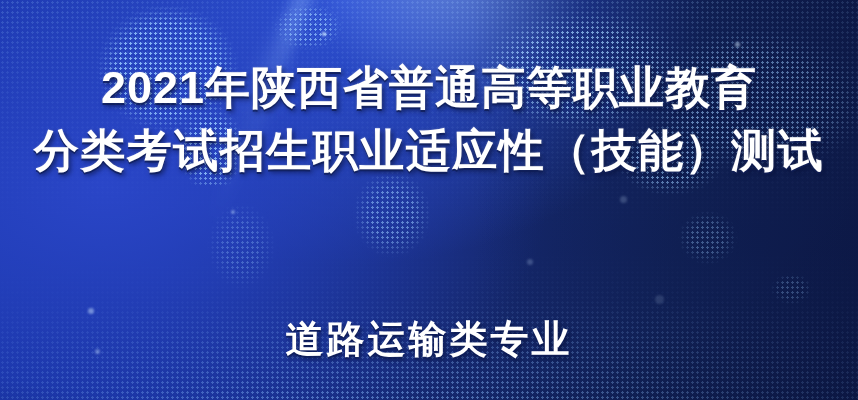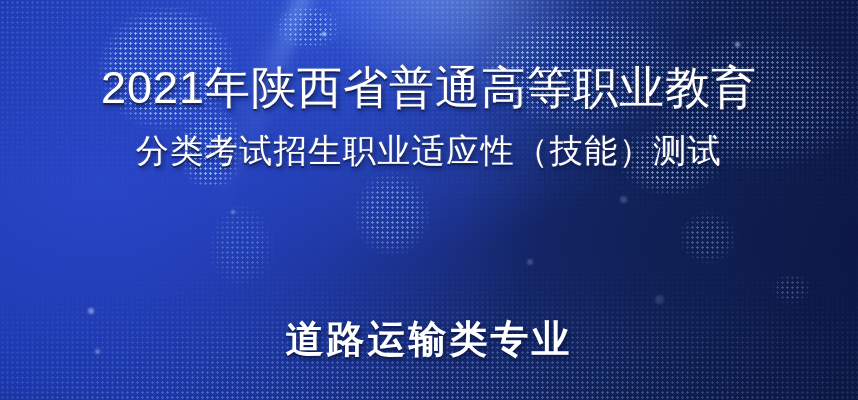--- a/index.html
+++ b/index.html
@@ -164,42 +164,42 @@
   .text-wrap {
     position: absolute;
     inset: 0;
     display: flex;
     flex-direction: column;
     align-items: center;
     pointer-events: none;
   }
   .title-line {
     color: #ffffff;
-    font-weight: 400;
+    font-weight: 700;
     letter-spacing: 1px;
     white-space: nowrap;
     text-shadow:
       0 2px 0 rgba(14,28,86,.75),
       2px 3px 5px rgba(6,14,52,.65),
       0 0 2px rgba(255,255,255,.35);
   }
   .title-1 {
     position: absolute;
     top: 62px;
     left: 50%;
     transform: translateX(-50%);
     font-size: 45px;
     line-height: 52px;
   }
   .title-2 {
     position: absolute;
     top: 124px;
     left: 50%;
     transform: translateX(-50%);
-    font-size: 33px;
+    font-size: 45px;
     line-height: 54px;
     letter-spacing: 1.5px;
   }
   .subtitle {
     position: absolute;
     top: 311px;
     left: 50%;
     transform: translateX(-50%);
     font-size: 38px;
     line-height: 56px;

